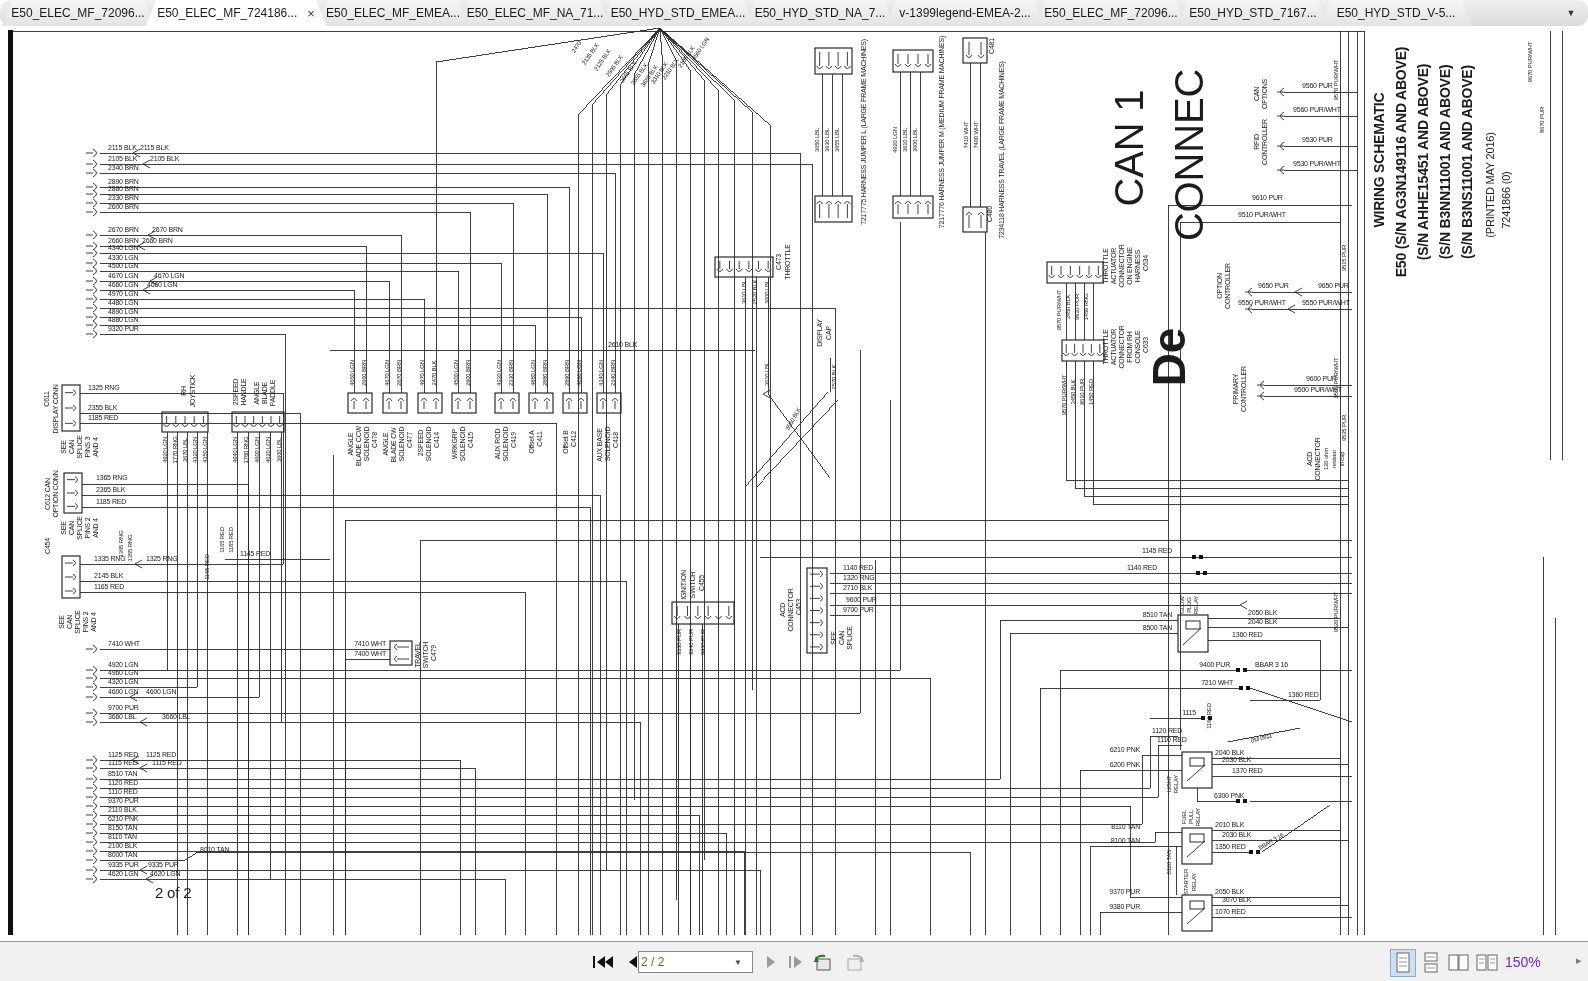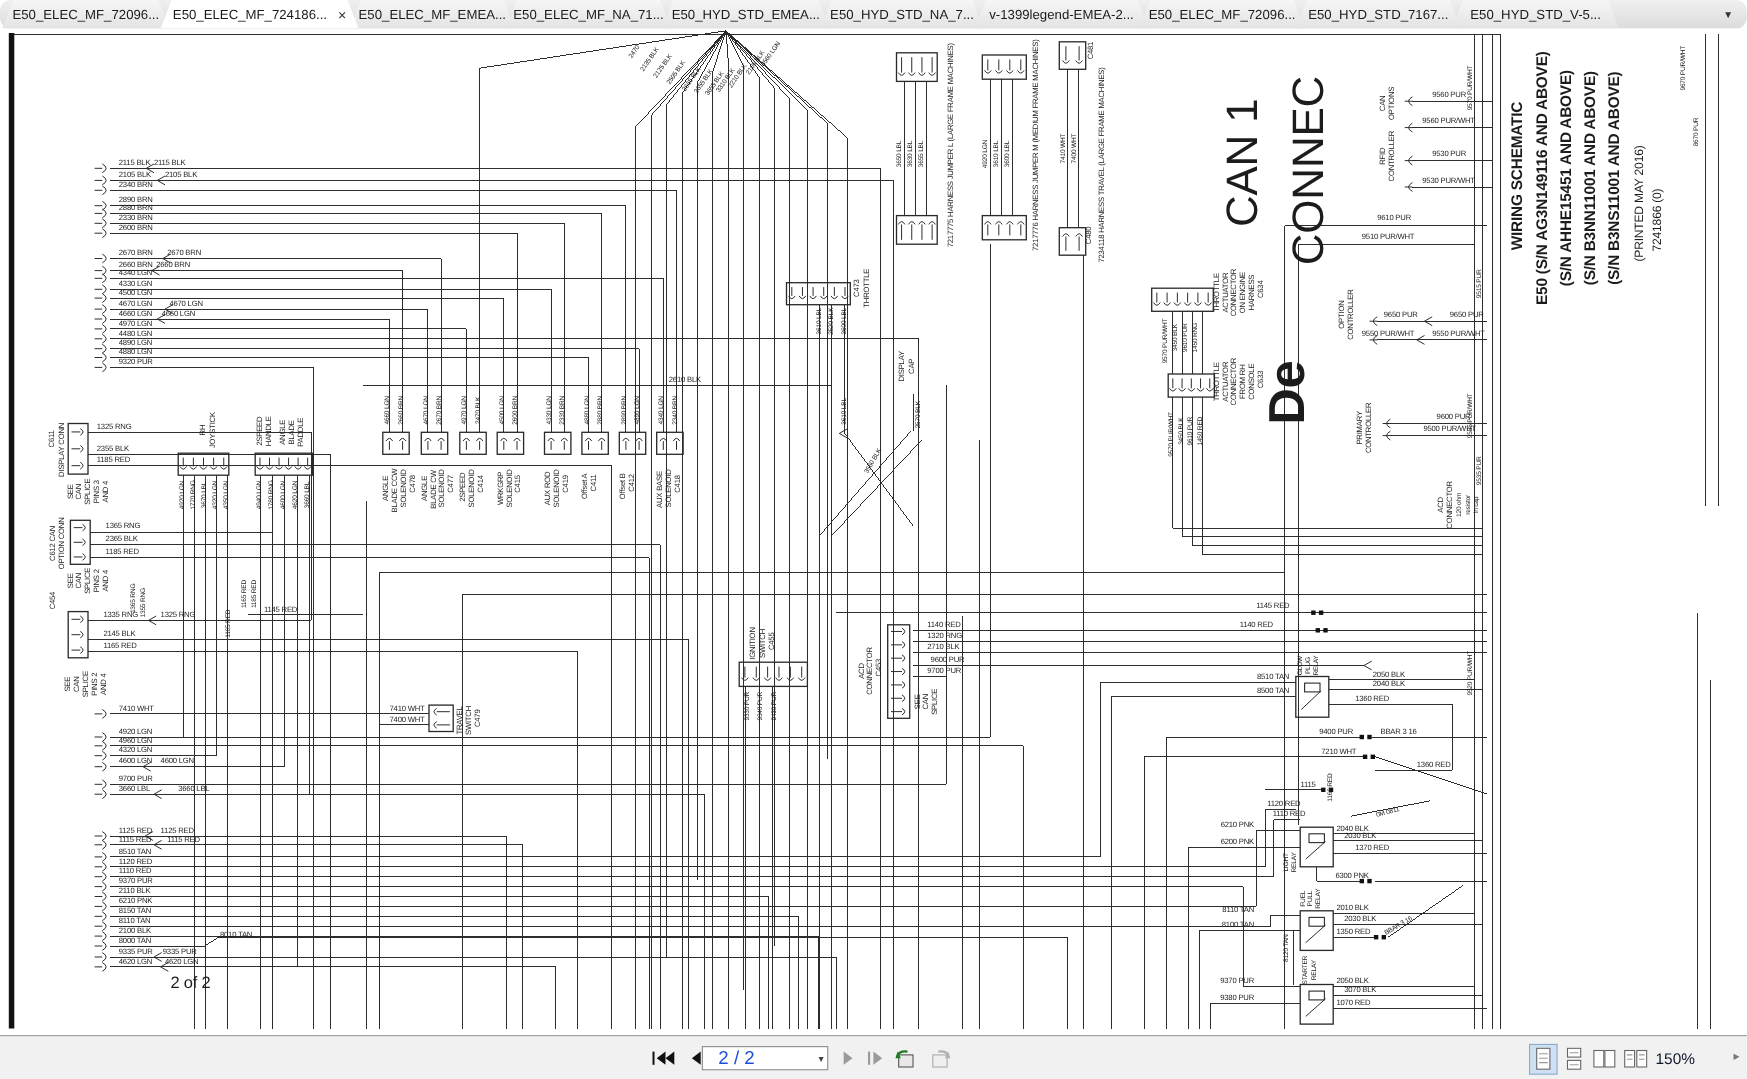--- a/index.html
+++ b/index.html
@@ -21,29 +21,29 @@
   #canvas{position:absolute;left:0;top:26px;width:1588px;height:915px;background:#ffffff;}
   #schem{position:absolute;left:0;top:0;}
   #schem text{fill:#1c1c1c;font-family:"Liberation Sans",sans-serif;letter-spacing:-0.2px;}
   
   #toolbar{position:absolute;left:0;top:941px;width:1588px;height:40px;
     background:#f1f1f1;border-top:1px solid #9a9a9a;box-sizing:border-box;}
   .tbtn{position:absolute;top:9px;width:24px;height:22px;display:flex;
     align-items:center;justify-content:center;}
   #pagebox{position:absolute;left:638px;top:9px;width:115px;height:22px;background:#fff;
     border:1px solid #8a8a8a;box-sizing:border-box;display:flex;align-items:center;}
-  #pagebox input{border:none;outline:none;width:86px;font-size:17px;padding-left:14px;
-    font-family:"Liberation Sans",sans-serif;color:#1d4ed8;background:transparent;}
+  #pagebox input{border:none;outline:none;width:86px;font-size:12px;padding-left:2px;
+    font-family:"Liberation Sans",sans-serif;color:#4d7c0f;background:transparent;}
   #pagebox .combo-arrow{width:18px;text-align:center;font-size:8px;color:#444;}
   .viewbtn{position:absolute;top:7px;width:26px;height:28px;display:flex;align-items:center;
     justify-content:center;box-sizing:border-box;}
   .viewbtn.sel{background:#cfe0f2;border:1px solid #8aabce;}
   .pg{stroke:#666;fill:#fdfdfd;}
   .pgline{stroke:#999;}
-  #zoomlabel{position:absolute;left:1505px;top:12px;font-size:14px;color:#0f172a;}
+  #zoomlabel{position:absolute;left:1505px;top:12px;font-size:14px;color:#6d28d9;}
   #tb-chevron{position:absolute;left:1576px;top:12px;font-size:11px;color:#777;}
 </style>
 </head>
 <body>
 
 <div id="tabbar">
   <div class="tab" style="width:152px;margin-left:2px">
       <span>E50_ELEC_MF_72096...</span>
     </div>
   <div class="tab active" style="width:180px">

